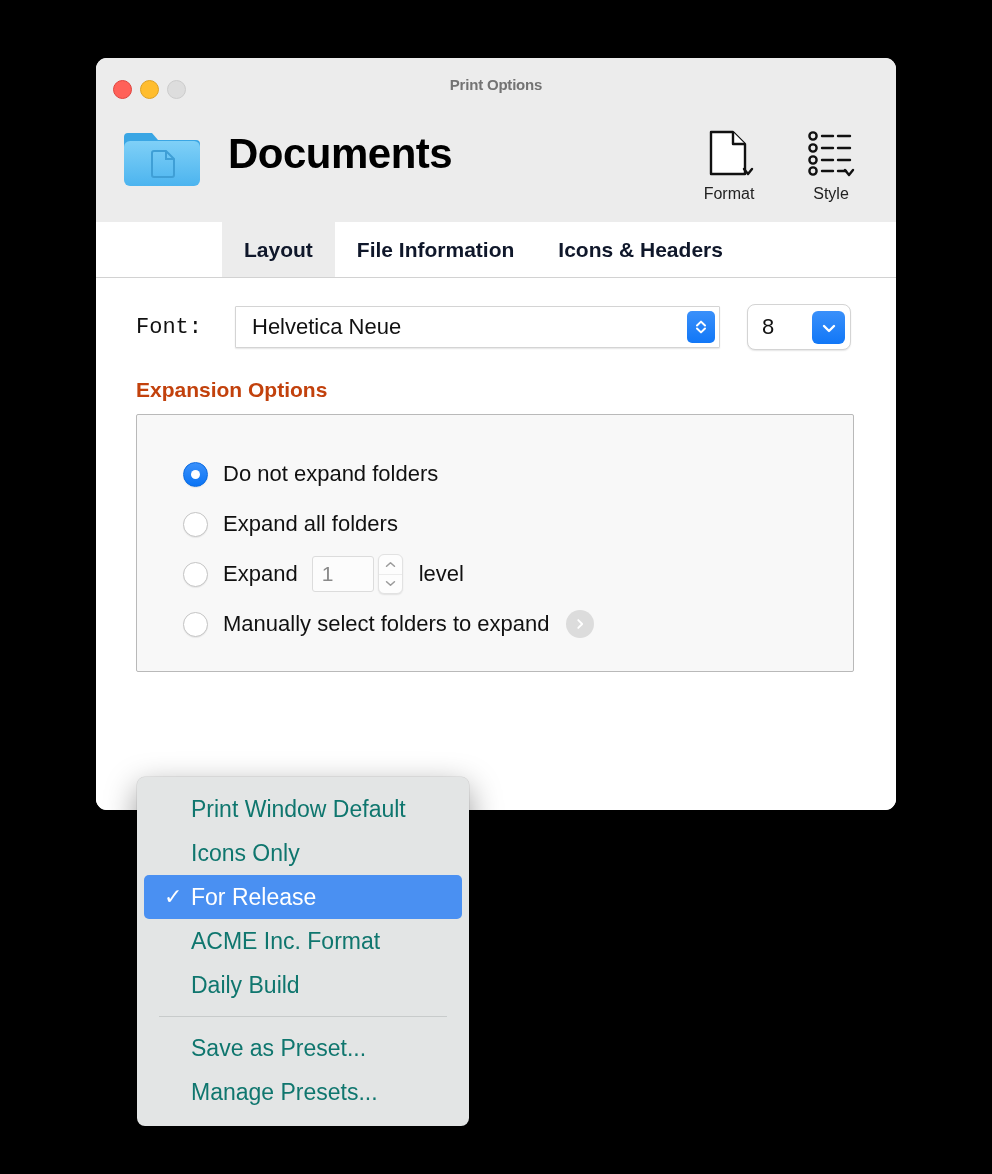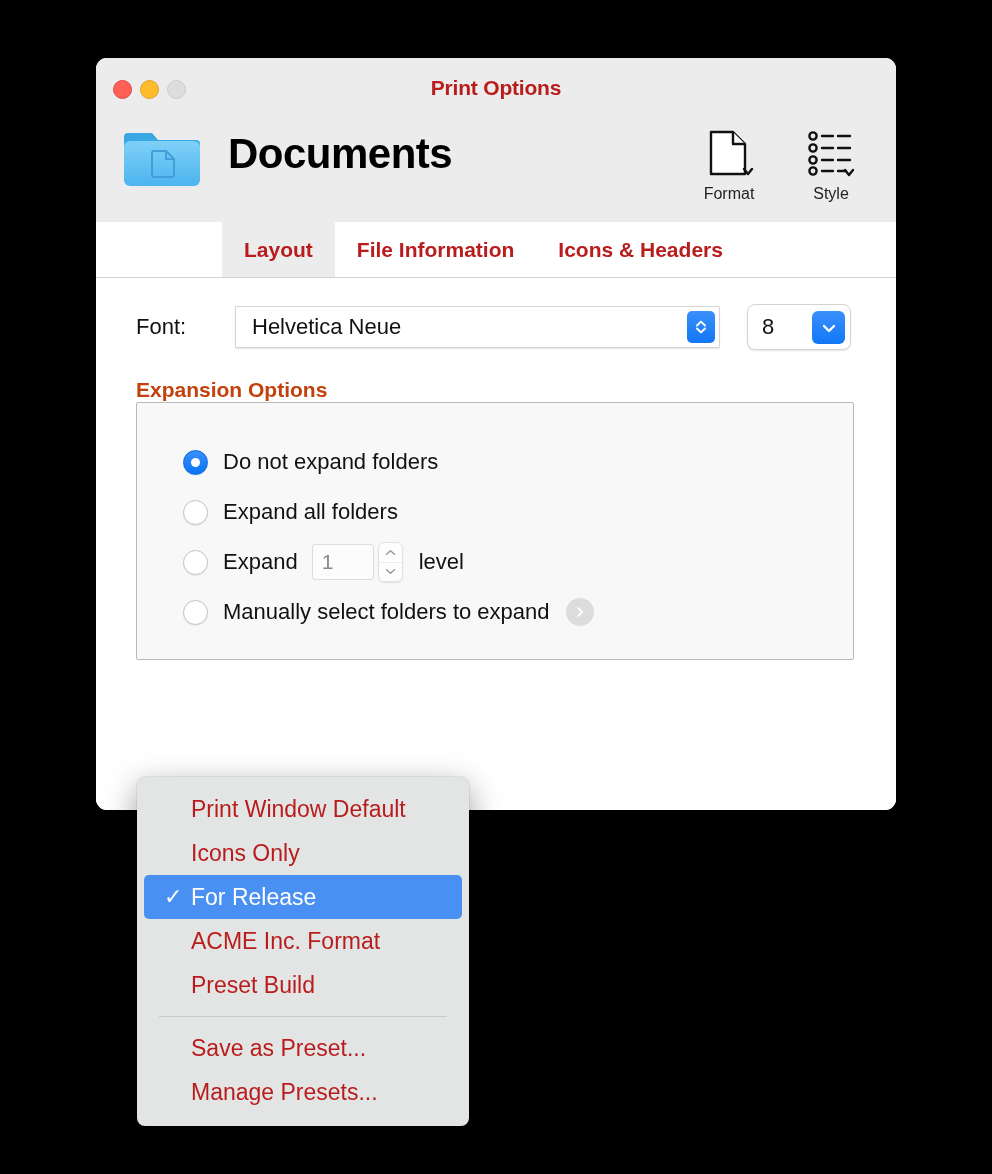--- a/index.html
+++ b/index.html
@@ -33,21 +33,21 @@
     top: 22px; left: 17px;
     display: flex; gap: 8px;
   }
   .light { width: 19px; height: 19px; border-radius: 50%; }
   .light.red    { background: #ff6159; border: 0.5px solid #e0443e; }
   .light.yellow { background: #ffbd2e; border: 0.5px solid #dea123; }
   .light.gray   { background: #dddddd; border: 0.5px solid #cccccc; }
   .win-title {
     position: absolute; left: 0; right: 0; top: 18px;
     text-align: center;
-    font-size: 21px; font-weight: bold; color: #b91c1c;
+    font-size: 15px; font-weight: bold; color: #737373;
     letter-spacing: -0.2px;
   }
 
   
   .header-band {
     position: relative;
     height: 108px;
     background: #ececec;
     display: flex; align-items: center;
   }
@@ -73,37 +73,37 @@
     position: relative;
     height: 56px;
     background: #ffffff;
     border-bottom: 1px solid #d2d2d2;
     display: flex; align-items: stretch;
     padding-left: 126px;
   }
   .tab {
     display: flex; align-items: center;
     padding: 0 22px;
-    font-size: 21px; color: #b91c1c; font-weight: 600;
+    font-size: 21px; color: #0f172a; font-weight: 600;
     cursor: default;
   }
   .tab.active { background: #ececec; }
 
   
   .body {
     position: relative;
     height: 100%;
     background: #ffffff;
     padding: 26px 40px 0 40px;
   }
 
   
   .font-row { display: flex; align-items: center; gap: 0; height: 46px; }
   .font-label {
-    font-size: 22px; color: #111; width: 99px;
+    font-size: 22px; color: #111; width: 99px; font-family: Liberation Mono, monospace;
   }
   .font-combo {
     position: relative;
     width: 485px; height: 42px;
     background: #fff;
     border: 1px solid #d4d4d4;
     border-radius: 1px;
     box-shadow: 0 1px 1.5px rgba(0,0,0,0.10);
     display: flex; align-items: center;
     padding-left: 16px;
@@ -138,20 +138,21 @@
   }
 
   
   .section-title {
     margin-top: 28px;
     font-size: 21px; font-weight: bold; color: #c2410c;
   }
 
   
   .groupbox {
+    margin-top: 12px;
     width: 718px; height: 258px;
     background: #f8f8f8;
     border: 1px solid #b9b9b9;
     border-radius: 2px;
     padding: 34px 0 0 46px;
   }
   .radio-row {
     display: flex; align-items: center;
     height: 50px;
   }
@@ -210,21 +211,21 @@
     width: 332px;
     background: #e3e5e5;
     border-radius: 8px;
     padding: 10px 0 12px 0;
     box-shadow: 0 10px 32px rgba(0,0,0,0.40), 0 0 0 0.5px rgba(0,0,0,0.12);
   }
   .menu-item {
     height: 44px;
     display: flex; align-items: center;
     padding-left: 20px;
-    font-size: 23px; color: #b91c1c;
+    font-size: 23px; color: #0f766e;
     margin: 0 7px;
     border-radius: 5px;
   }
   .menu-item .check { width: 27px; font-size: 22px; color: #1a1a1a; }
   .menu-item.selected {
     background: #4a90f2;
     color: #fff;
   }
   .menu-item.selected .check { color: #fff; }
   .menu-sep {
@@ -391,21 +392,21 @@
     <div class="menu-item selected">
       <span class="check">✓</span>
       <span>For Release</span>
     </div>
     <div class="menu-item">
       <span class="check"></span>
       <span>ACME Inc. Format</span>
     </div>
     <div class="menu-item">
       <span class="check"></span>
-      <span>Preset Build</span>
+      <span>Daily Build</span>
     </div>
     <div class="menu-sep"></div>
     <div class="menu-item">
       <span class="check"></span>
       <span>Save as Preset...</span>
     </div>
     <div class="menu-item">
       <span class="check"></span>
       <span>Manage Presets...</span>
     </div>

